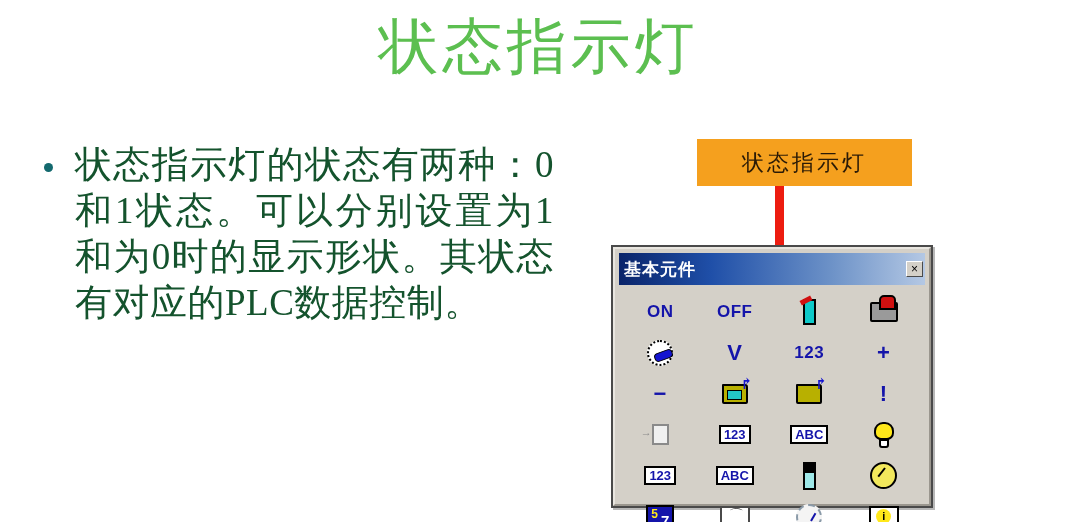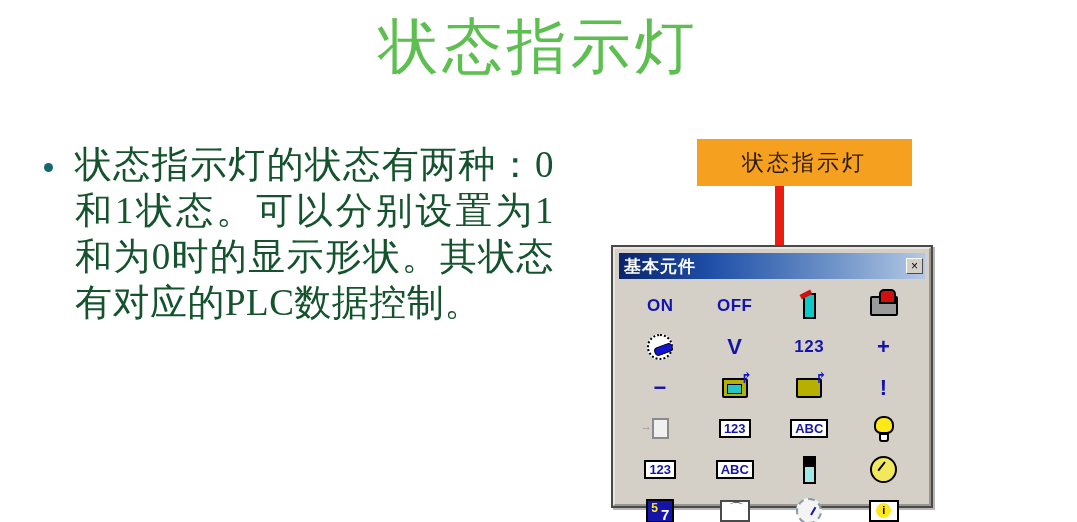--- a/index.html
+++ b/index.html
@@ -96,21 +96,21 @@
     box-shadow: 2px 2px 0 rgba(0,0,0,0.28);
   }
   #dialog-inner {
     width: 100%; height: 100%;
     border: 2px solid #e9e6e0;
     border-right-color: #9a968e;
     border-bottom-color: #9a968e;
     padding: 4px;
   }
   #titlebar {
-    height: 26px;
+    height: 32px;
     background: linear-gradient(to right, #0a246a 0%, #1f4fa8 30%, #6e93c8 70%, #b4c8e4 100%);
     display: flex;
     align-items: center;
     padding: 0 2px 0 5px;
   }
   #dialog-title {
     color: #ffffff;
     font-size: 17px;
     font-weight: bold;
     letter-spacing: 1px;

